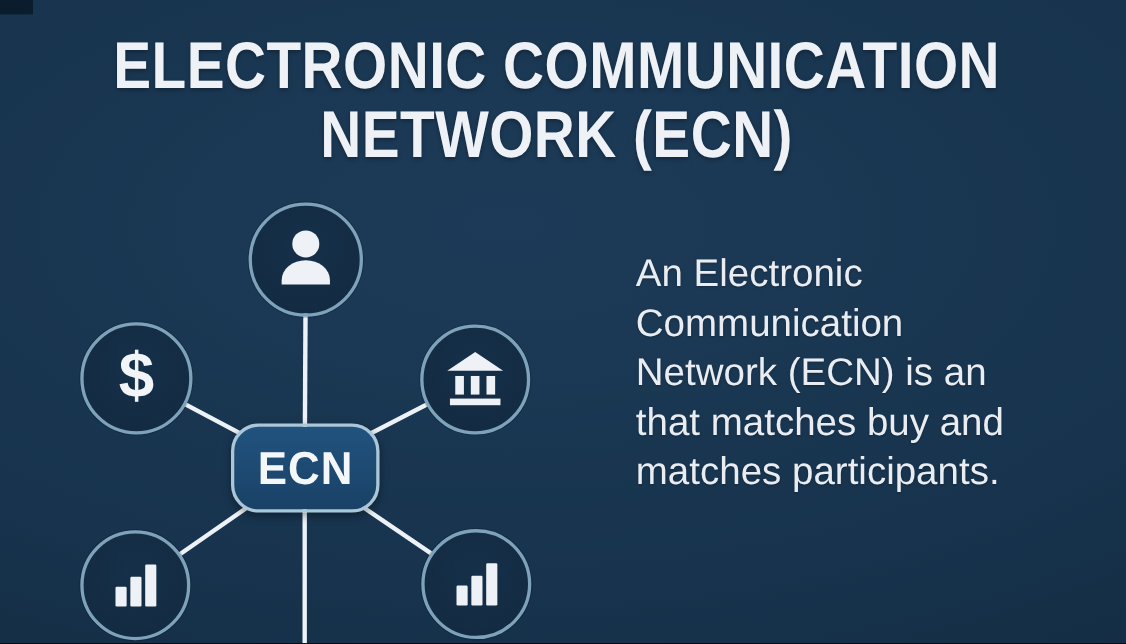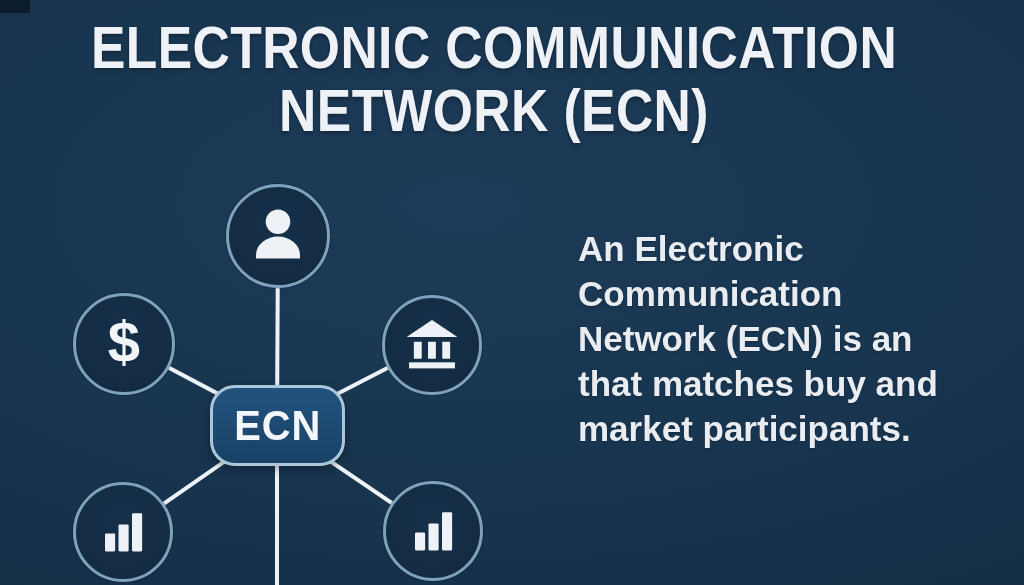--- a/index.html
+++ b/index.html
@@ -22,21 +22,21 @@
     width: 30px;
     height: 13px;
     background: #0b1c2d;
   }
   
   .title {
     position: absolute;
     top: 12px;
     left: 0;
     width: 980px;
-    margin: 4px;
+    margin: 16px;
     text-align: center;
     color: #eef2f6;
     font-weight: 700;
     font-size: 60px;
     line-height: 63px;
     letter-spacing: 0.5px;
     text-shadow: 0 2px 4px rgba(0,0,0,0.30);
   }
   .title-line {
     display: block;
@@ -99,21 +99,21 @@
   }
   
   .description {
     position: absolute;
     left: 578px;
     top: 226px;
     width: 420px;
     color: #e9edf2;
     font-size: 35px;
     line-height: 45px;
-    font-weight: 700;
+    font-weight: 400;
     text-shadow: 0 1px 2px rgba(0,0,0,0.25);
   }
   .description .line { display: block; white-space: nowrap; }
 </style>
 </head>
 <body>
 
 <div class="stage">
 
   <div class="corner-patch"></div>
@@ -181,16 +181,16 @@
 
   <div class="ecn-box">
     <span class="ecn-label">ECN</span>
   </div>
 
   <div class="description">
     <span class="line">An Electronic</span>
     <span class="line">Communication</span>
     <span class="line">Network (ECN) is an</span>
     <span class="line">that matches buy and</span>
-    <span class="line">market participants.</span>
+    <span class="line">matches participants.</span>
   </div>
 
 </div>
 
 </body></html>

